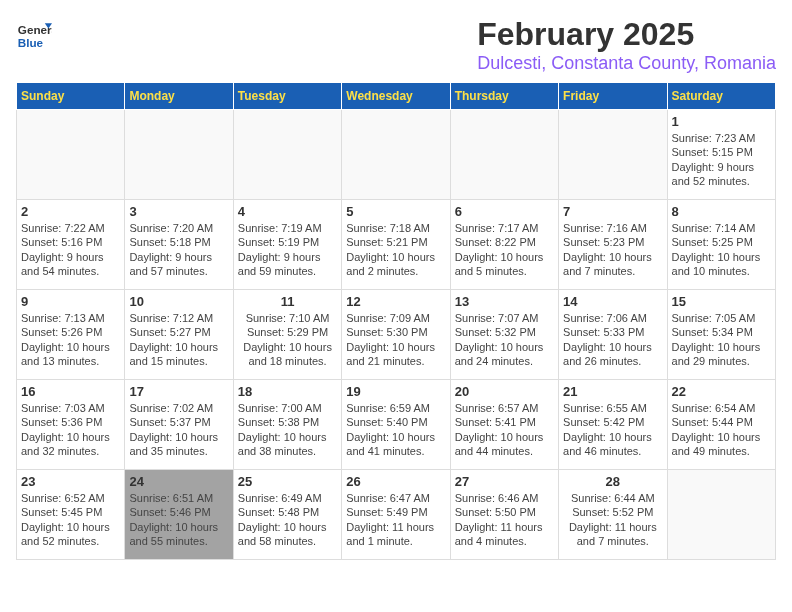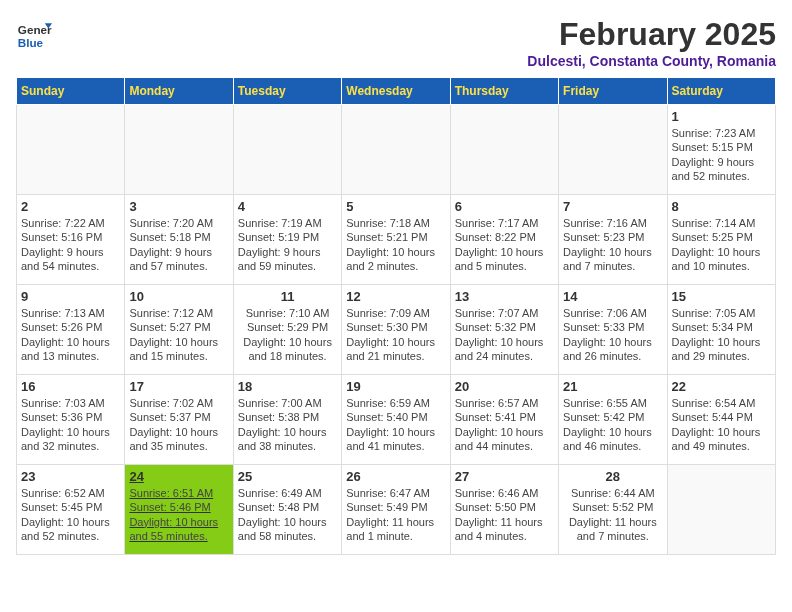--- a/index.html
+++ b/index.html
@@ -19,31 +19,29 @@
     .logo {
       display: flex;
       align-items: center;
       gap: 4px;
     }
     .logo-icon {
       width: 36px;
       height: 36px;
     }
     .title-block {
-      text-align: right;
     }
     .main-title {
       font-size: 32px;
       font-weight: bold;
       color: #333;
     }
     .subtitle {
-      font-size: 14px;
-      color: #4c1d95;
-      font-weight: bold;
+      font-size: 18px;
+      color: #8b5cf6;
     }
     .calendar {
       width: 100%;
       border-collapse: collapse;
       table-layout: fixed;
     }
     .calendar thead th {
       background: #1a5fb4;
       color: #fde047;
       font-size: 12px;
@@ -250,21 +248,21 @@
 Daylight: 10 hours and 49 minutes.</div>
         </td>
       </tr>
       <tr>
         <td style="background: rgb(255, 255, 255);">
           <span class="day-num">23</span>
           <div class="day-info">Sunrise: 6:52 AM
 Sunset: 5:45 PM
 Daylight: 10 hours and 52 minutes.</div>
         </td>
-        <td style="background: #84cc16; text-decoration: underline;">
+        <td style="background: #a3a3a3;">
           <span class="day-num">24</span>
           <div class="day-info">Sunrise: 6:51 AM
 Sunset: 5:46 PM
 Daylight: 10 hours and 55 minutes.</div>
         </td>
         <td style="background: rgb(255, 255, 255);">
           <span class="day-num">25</span>
           <div class="day-info">Sunrise: 6:49 AM
 Sunset: 5:48 PM
 Daylight: 10 hours and 58 minutes.</div>

